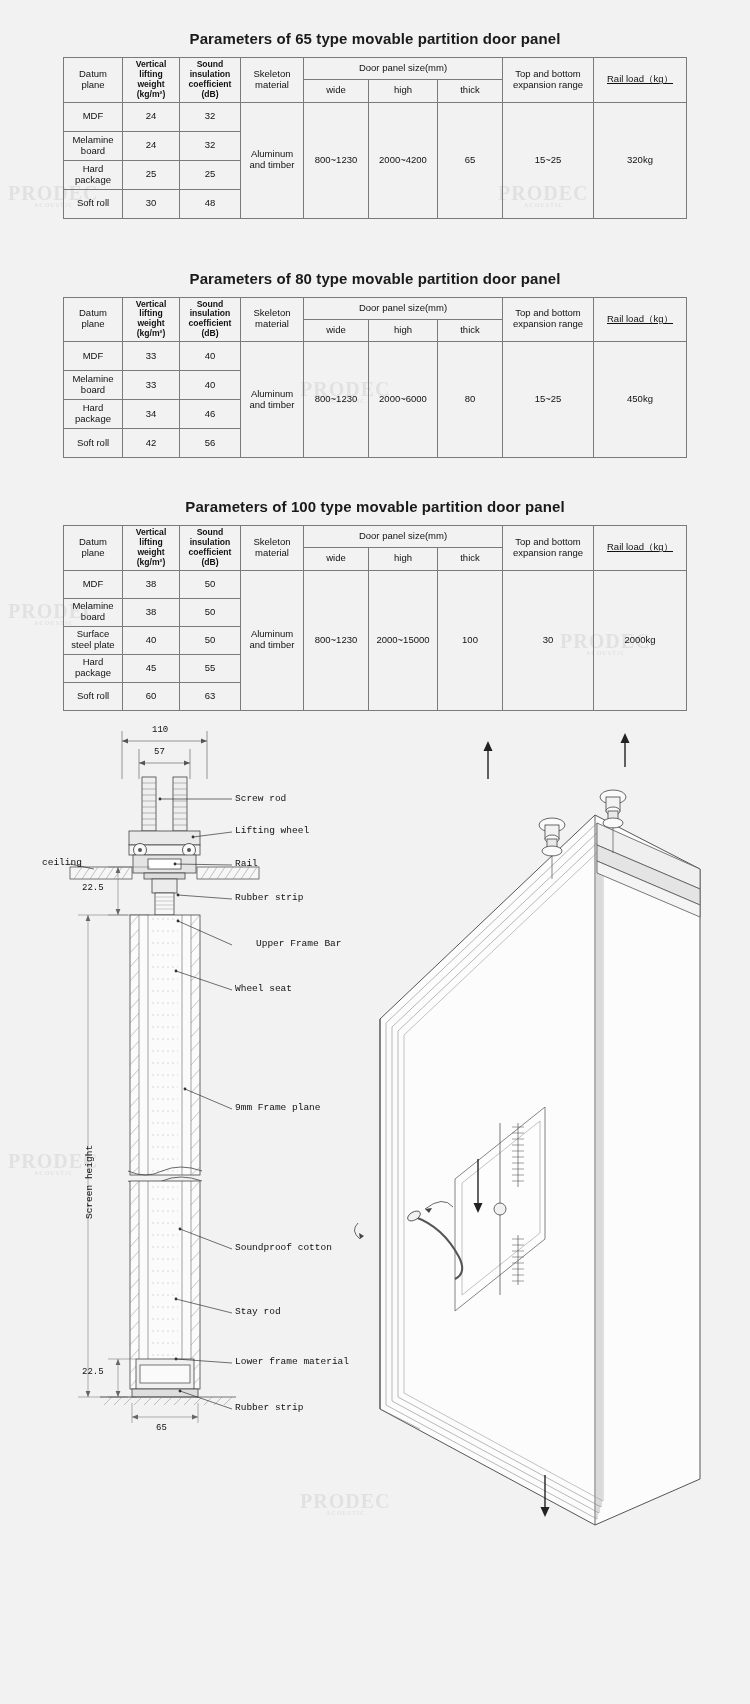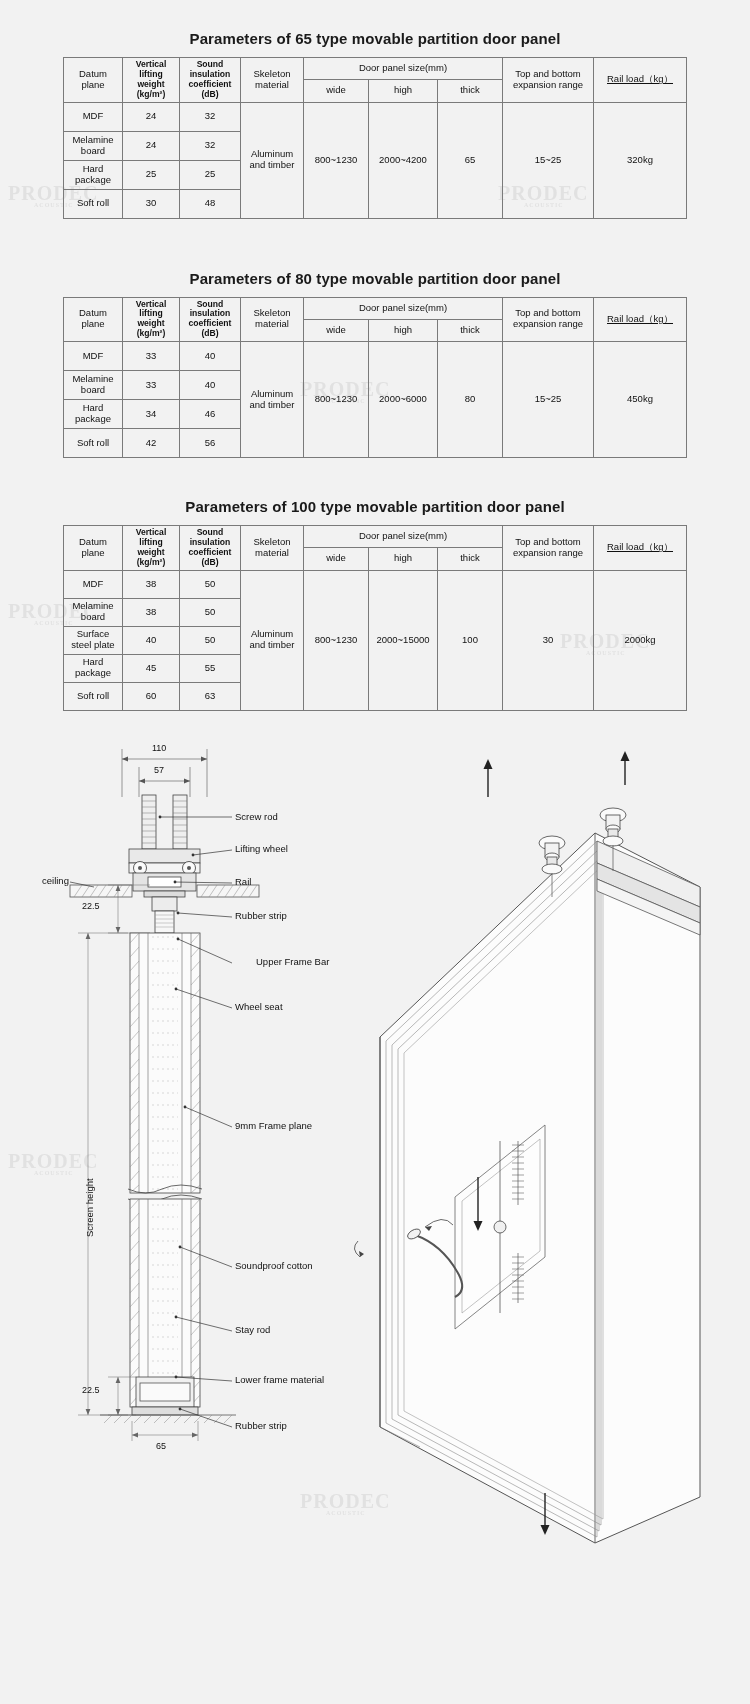--- a/index.html
+++ b/index.html
@@ -60,21 +60,21 @@
   .c-vlw{width:54px;}
   .c-sic{width:58px;}
   .c-skel{width:60px;}
   .c-wide{width:62px;}
   .c-high{width:66px;}
   .c-thick{width:62px;}
   .c-exp{width:88px;}
   .c-rail{width:90px;text-decoration:underline;}
 
   
-  .diagram{position:relative;width:750px;height:835px;margin-top:26px;}
+  .diagram{position:relative;width:750px;height:835px;margin-top:8px;font-family:Liberation Mono, monospace;}
   .diagram svg{display:block;}
   .dlabel{
     position:absolute;
     font-size:9.5px;
     color:#111;
     white-space:nowrap;
   }
   .dnum{
     position:absolute;
     font-size:9px;

